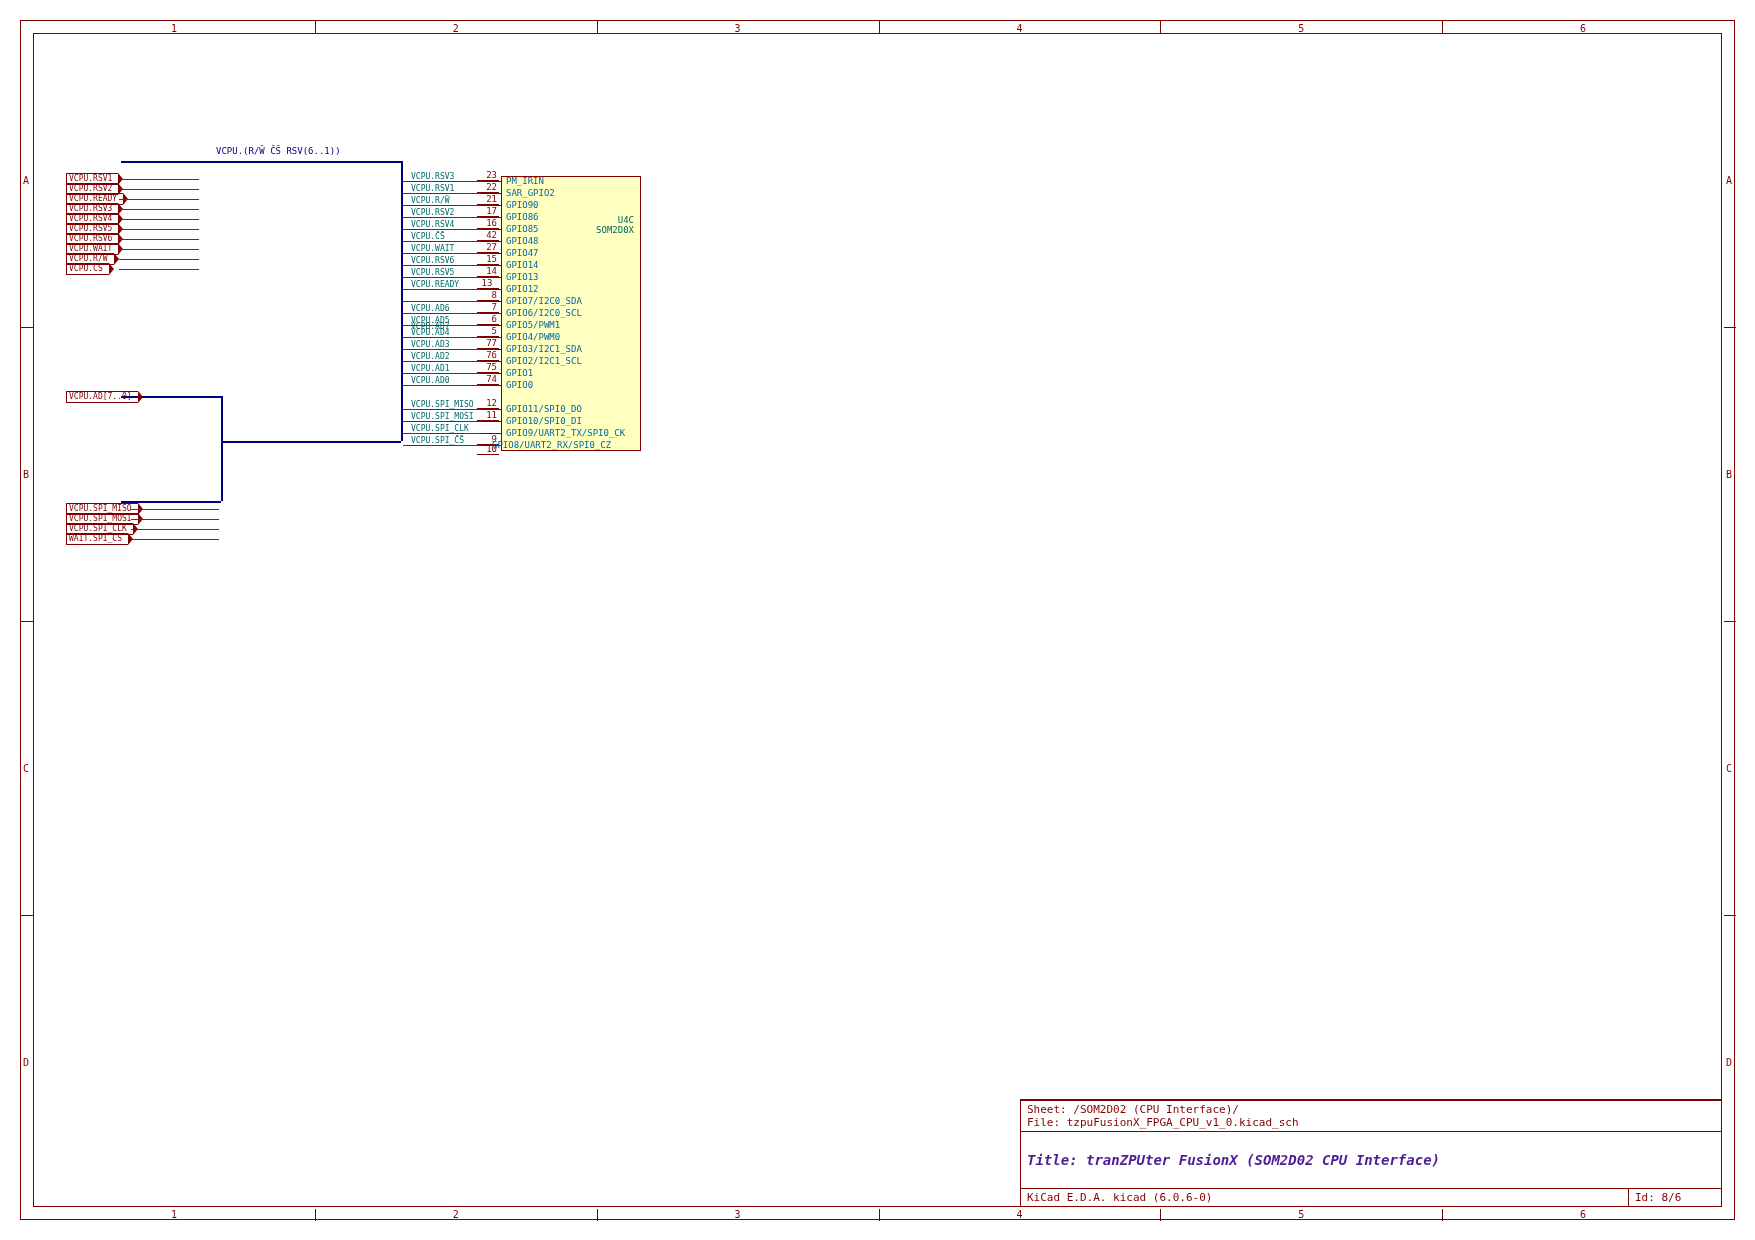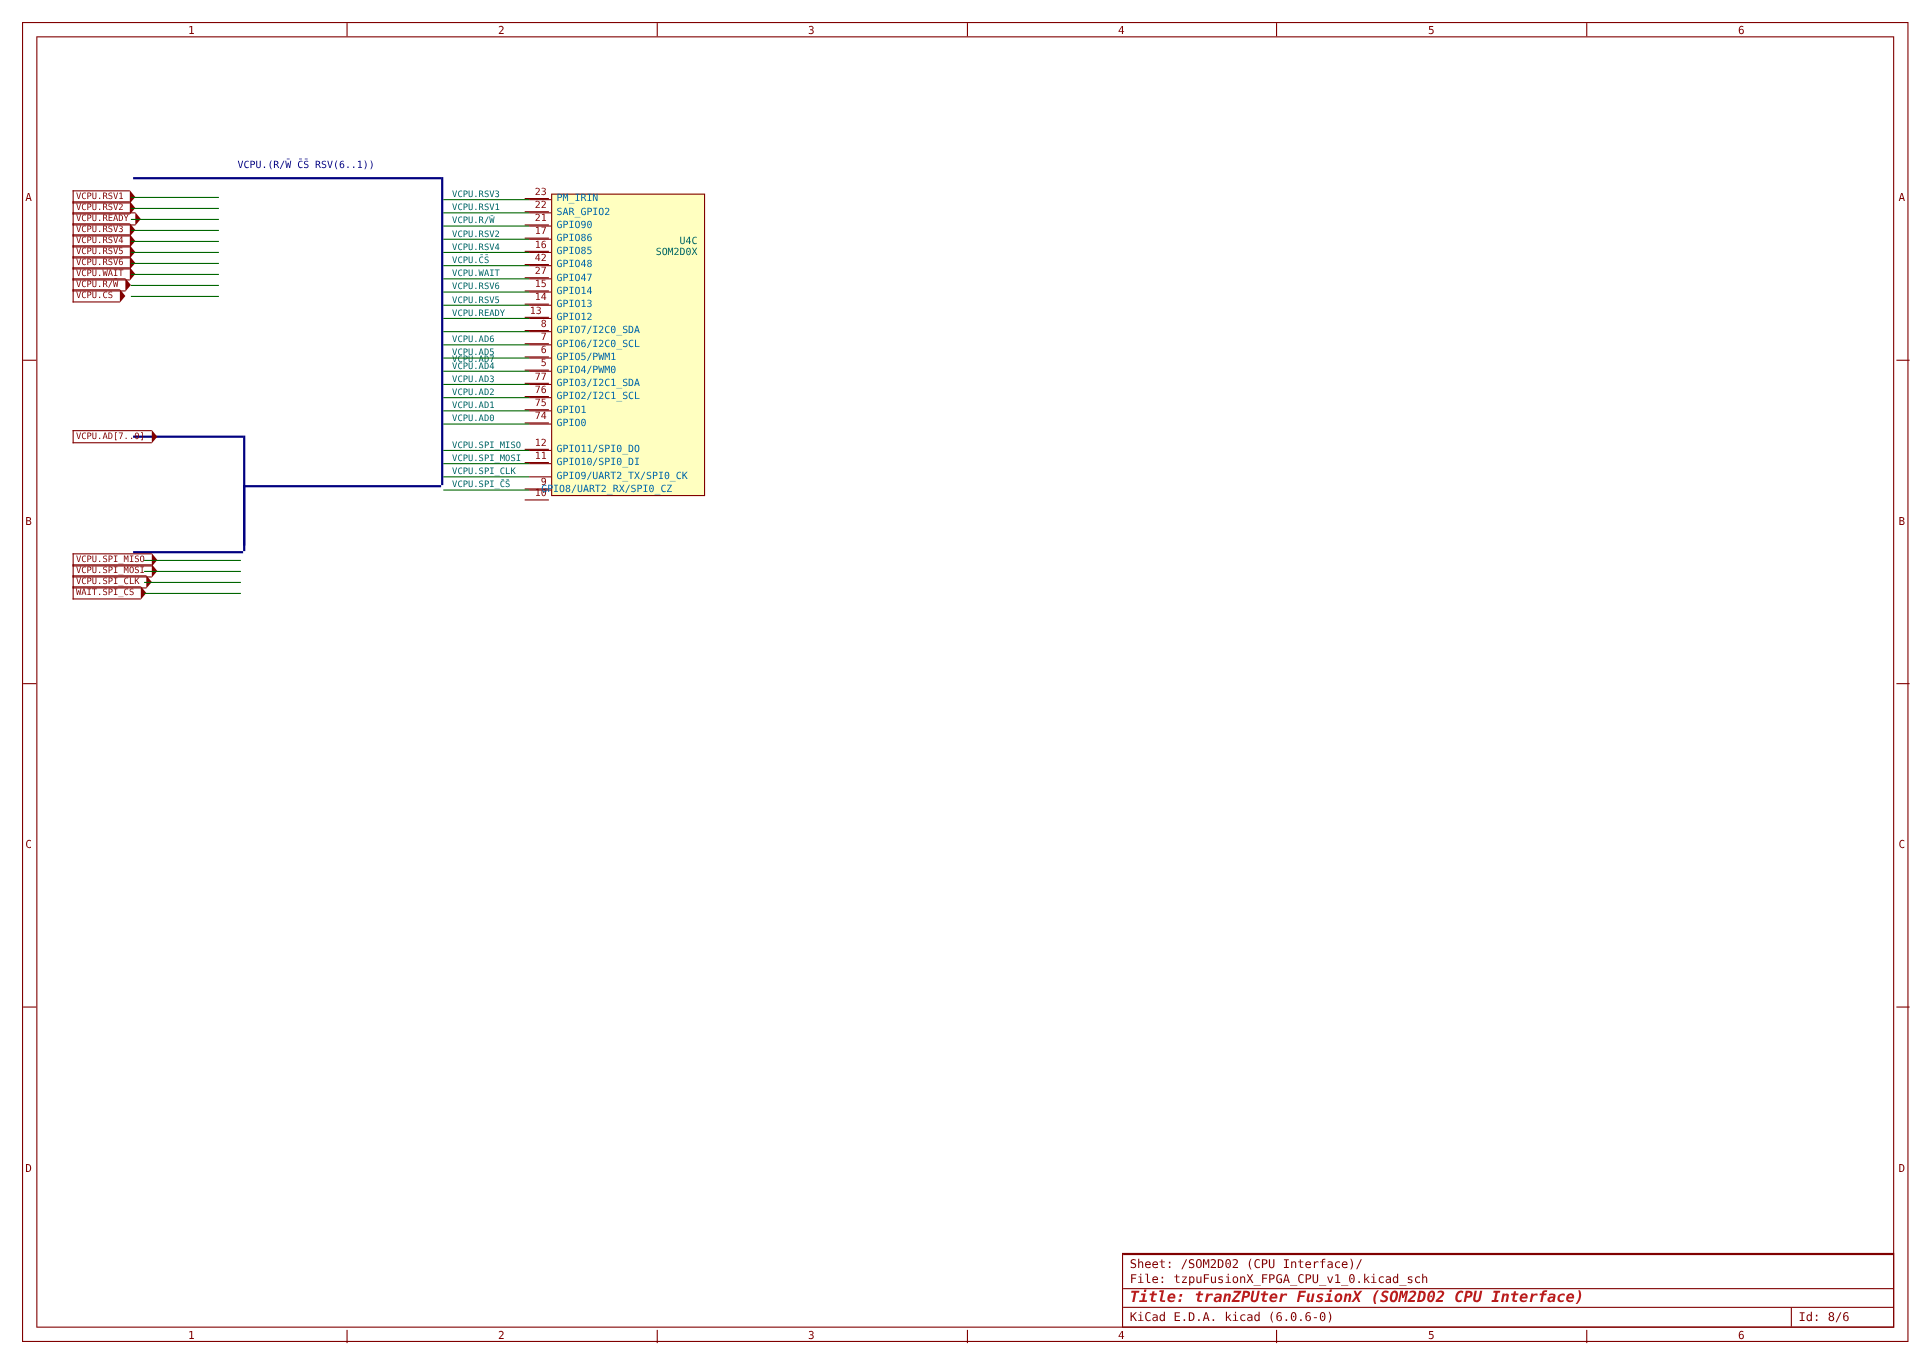--- a/index.html
+++ b/index.html
@@ -124,22 +124,22 @@
   .titleblock .cell {
     padding: 2px 6px;
     border-right: 1px solid #800000;
   }
   .titleblock .cell:last-child {
     border-right: none;
   }
   .title-main {
     font-style: italic;
     font-weight: bold;
-    color: #b91c1c;
-    padding: 0 6px;
+    color: #4c1d95;
+    padding: 20px 6px;
     border-top: 1px solid #800000;
     font-size: 14px;
   }
   .ref-des {
     position: absolute;
     color: #006666;
     font-size: 9px;
   }
   .signal-text {
     position: absolute;

